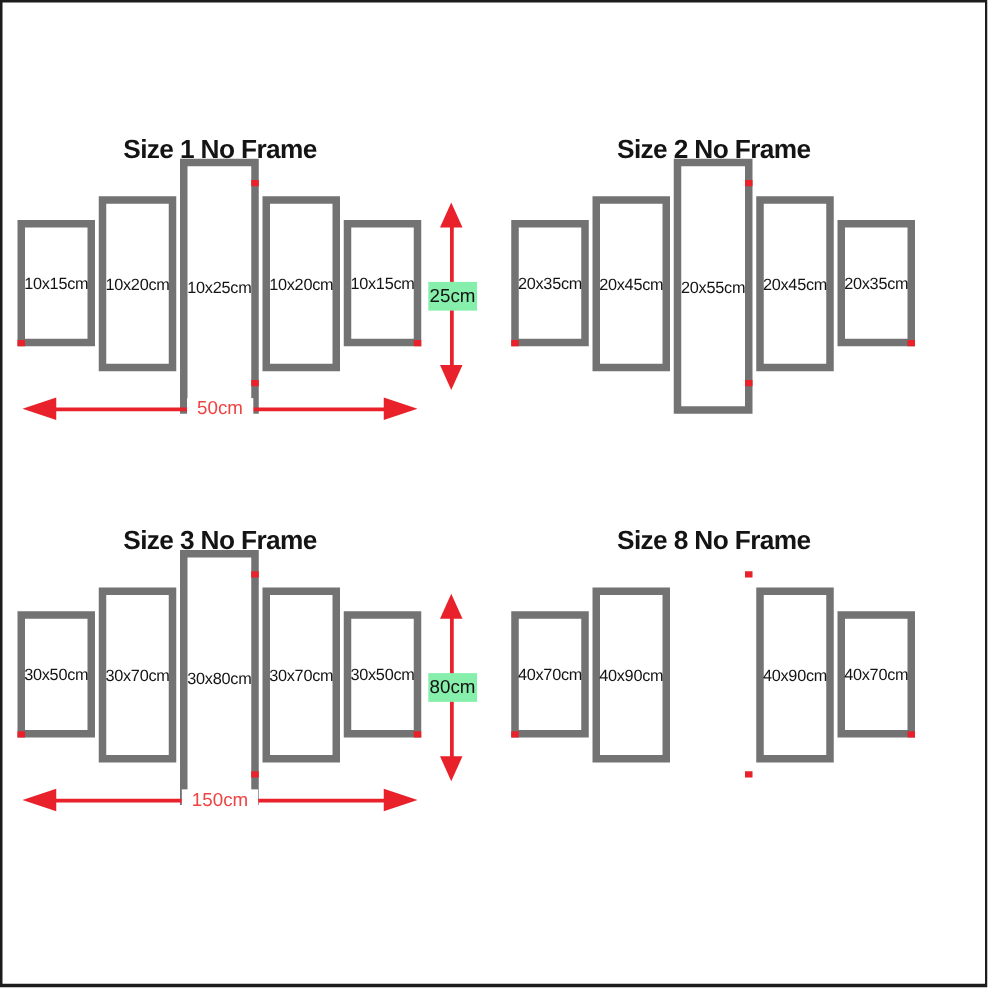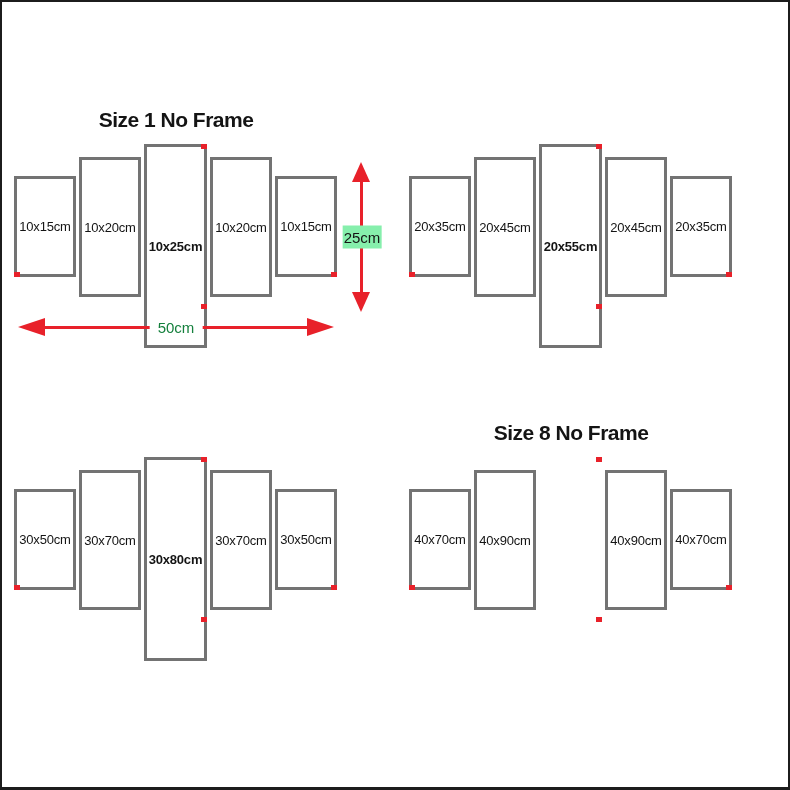--- a/index.html
+++ b/index.html
@@ -31,29 +31,29 @@
     text-align: center;
     font-size: 21px;
     font-weight: bold;
     letter-spacing: -0.5px;
     color: #141414;
   }
 
   .panel {
     position: absolute;
     background: #ffffff;
-    border: 3px solid #737373;
+    border: 6px solid #737373;
     box-sizing: border-box;
     display: flex;
     align-items: center;
     justify-content: center;
   }
   .p1 { left: 12px;  top: 79px; width: 62px; height: 101px; }
   .p2 { left: 77px;  top: 60px; width: 62px; height: 140px; }
-  .p3 { left: 142px; top: 47px; width: 63px; height: 204px; font-weight: bold; }
+  .p3 { left: 142px; top: 30px; width: 63px; height: 204px; }
   .p4 { left: 208px; top: 60px; width: 62px; height: 140px; }
   .p5 { left: 273px; top: 79px; width: 62px; height: 101px; }
   .plabel {
     font-size: 13px;
     color: #141414;
     white-space: nowrap;
     letter-spacing: -0.2px;
   }
 
   
@@ -96,21 +96,21 @@
     border-top: 9px solid transparent; border-bottom: 9px solid transparent;
   }
   .ah-left  { left: 0;  border-right: 27px solid #e8212a; }
   .ah-right { right: 0; border-left:  27px solid #e8212a; }
   .hlabel {
     position: absolute; left: 50%; top: 50%;
     transform: translate(-50%, -50%);
     background: #ffffff;
     padding: 0 8px;
     font-size: 15px;
-    color: #15803d;
+    color: #ef4444;
     white-space: nowrap;
     text-align: center;
   }
 </style>
 </head>
 <body>
 
 <div class="frame">
 
   <section class="quad" id="q1">
@@ -142,20 +142,21 @@
     </div>
     <div class="harrow">
       <span class="ah-left"></span>
       <span class="h-shaft"></span>
       <span class="ah-right"></span>
       <span class="hlabel">50cm</span>
     </div>
   </section>
 
   <section class="quad" id="q2">
+    <h2 class="title">Size 2 No Frame</h2>
     <div class="panel p1">
         <span class="plabel">20x35cm</span>
       </div>
     <div class="panel p2">
         <span class="plabel">20x45cm</span>
       </div>
     <div class="panel p3">
         <span class="plabel">20x55cm</span>
       </div>
     <div class="panel p4">
@@ -164,39 +165,52 @@
     <div class="panel p5">
         <span class="plabel">20x35cm</span>
       </div>
     <span class="mark m-p1-bl"></span>
     <span class="mark m-p5-br"></span>
     <span class="mark m-p3-tr"></span>
     <span class="mark m-p3-br"></span>
   </section>
 
   <section class="quad" id="q3">
+    <h2 class="title">Size 3 No Frame</h2>
     <div class="panel p1">
         <span class="plabel">30x50cm</span>
       </div>
     <div class="panel p2">
         <span class="plabel">30x70cm</span>
       </div>
     <div class="panel p3">
         <span class="plabel">30x80cm</span>
       </div>
     <div class="panel p4">
         <span class="plabel">30x70cm</span>
       </div>
     <div class="panel p5">
         <span class="plabel">30x50cm</span>
       </div>
     <span class="mark m-p1-bl"></span>
     <span class="mark m-p5-br"></span>
     <span class="mark m-p3-tr"></span>
     <span class="mark m-p3-br"></span>
+    <div class="varrow">
+      <span class="ah-up"></span>
+      <span class="v-shaft"></span>
+      <span class="ah-down"></span>
+      <span class="vlabel">80cm</span>
+    </div>
+    <div class="harrow">
+      <span class="ah-left"></span>
+      <span class="h-shaft"></span>
+      <span class="ah-right"></span>
+      <span class="hlabel">150cm</span>
+    </div>
   </section>
 
   <section class="quad" id="q4">
     <h2 class="title">Size 8 No Frame</h2>
     <div class="panel p1">
         <span class="plabel">40x70cm</span>
       </div>
     <div class="panel p2">
         <span class="plabel">40x90cm</span>
       </div>

